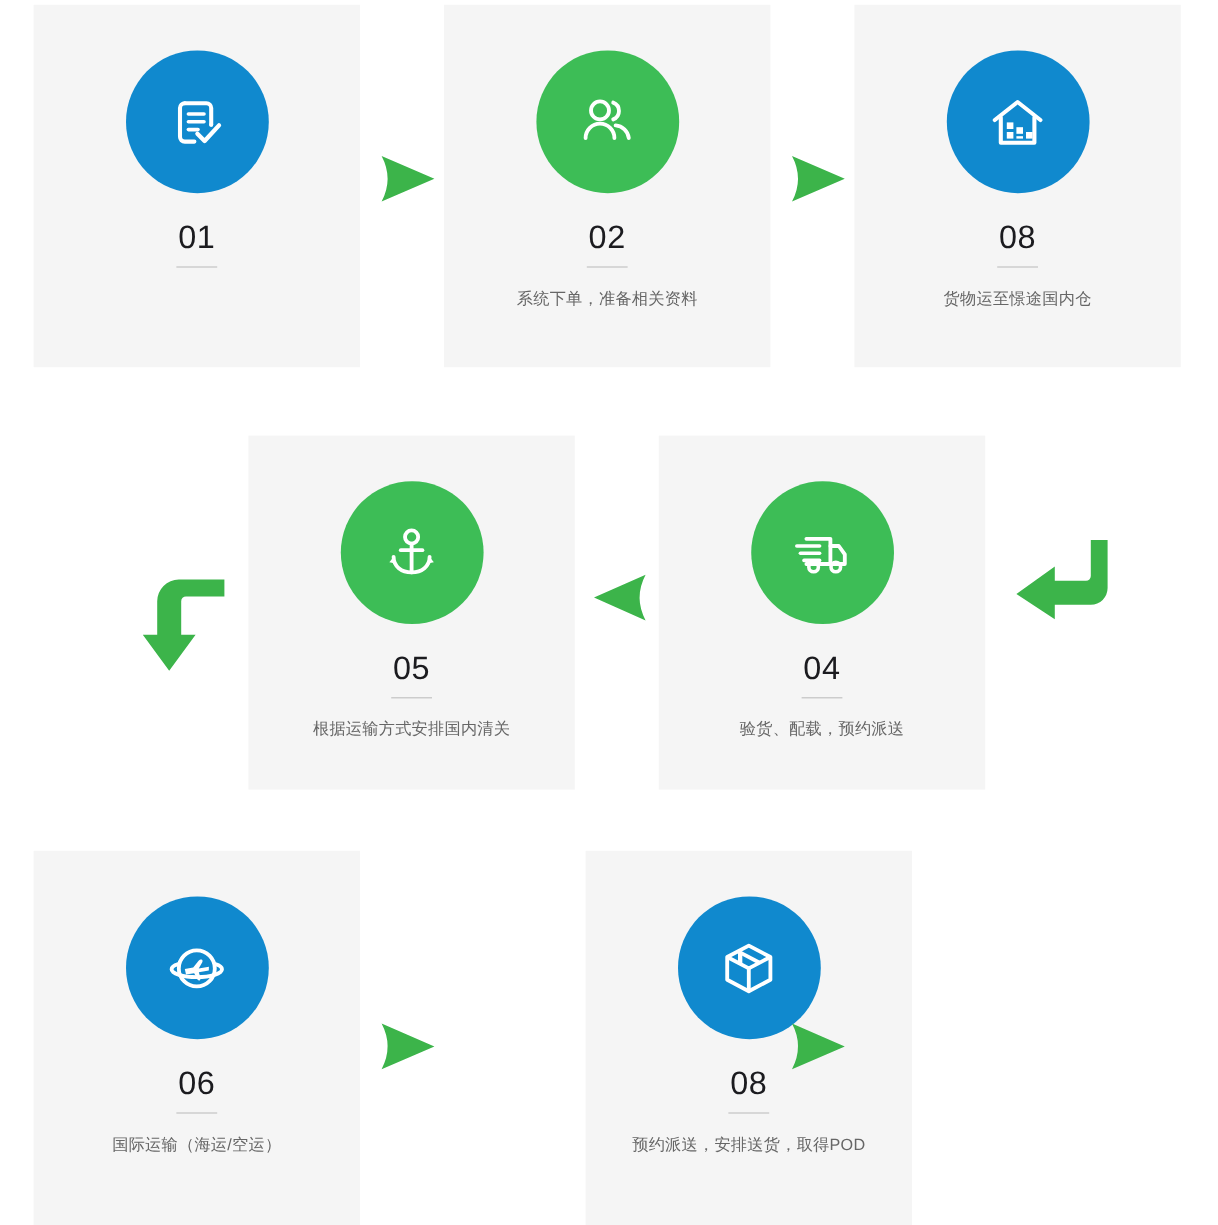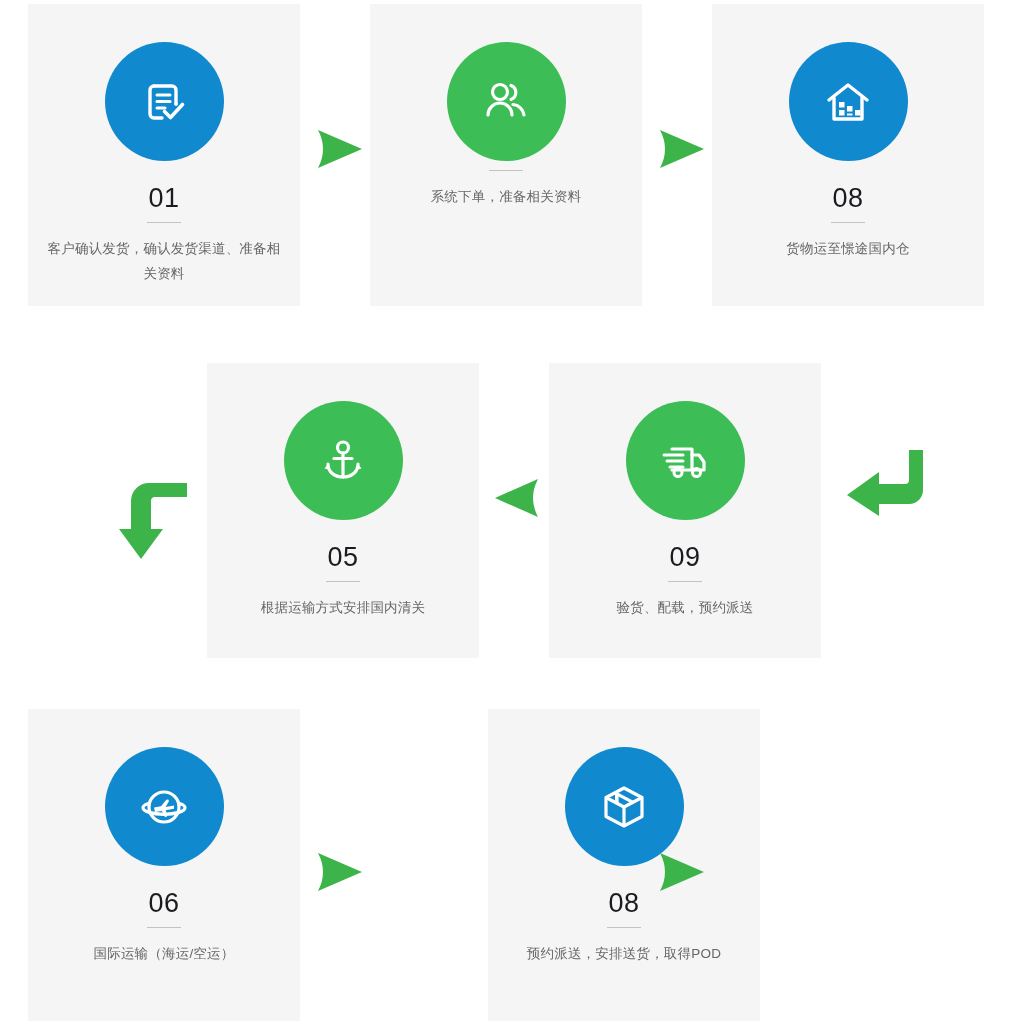--- a/index.html
+++ b/index.html
@@ -108,36 +108,36 @@
             <path d="M40 30v0M18 12a4 4 0 0 0-4 4v24a4 4 0 0 0 4 4h8" fill="none" stroke="#fff" stroke-width="3.4" stroke-linecap="round"></path>
             <line x1="21" y1="21" x2="34" y2="21" stroke="#fff" stroke-width="3" stroke-linecap="round"></line>
             <line x1="21" y1="27.5" x2="34" y2="27.5" stroke="#fff" stroke-width="3" stroke-linecap="round"></line>
             <line x1="21" y1="34" x2="29" y2="34" stroke="#fff" stroke-width="3" stroke-linecap="round"></line>
             <path d="M28.5 37.5l6 6 12-13" fill="none" stroke="#fff" stroke-width="3.6" stroke-linecap="round" stroke-linejoin="round"></path>
           </svg>
         </span>
       </div>
       <div class="num">01</div>
       <div class="rule"></div>
-      <div class="cap">客户确认发货，确认发货渠道、准备相关资料</div>
     </div>
 
     <div class="gap-h"></div>
 
     <div class="card tall">
       <div class="circle" style="background:#3dbd56">
         <span>
           <svg width="58" height="58" viewBox="0 0 58 58">
             <circle cx="23" cy="19" r="7.5" fill="none" stroke="#fff" stroke-width="3.2"></circle>
             <path d="M11 42a12 12 0 0 1 24 0" fill="none" stroke="#fff" stroke-width="3.2" stroke-linecap="round"></path>
             <path d="M34 12.5a7.5 7.5 0 0 1 0 14" fill="none" stroke="#fff" stroke-width="3.2" stroke-linecap="round"></path>
             <path d="M36 31.5a12 12 0 0 1 11 10.5" fill="none" stroke="#fff" stroke-width="3.2" stroke-linecap="round"></path>
           </svg>
         </span>
       </div>
+      <div class="num">02</div>
       <div class="rule"></div>
       <div class="cap">系统下单，准备相关资料</div>
     </div>
 
     <div class="gap-h"></div>
 
     <div class="card tall">
       <div class="circle" style="background:#1089ce">
         <span>
           <svg width="56" height="56" viewBox="0 0 56 56">
@@ -186,21 +186,21 @@
             <path d="M16 17h20v21H16" fill="none" stroke="#fff" stroke-width="3.2" stroke-linecap="round" stroke-linejoin="round"></path>
             <path d="M36 23h7l5 7v8h-12" fill="none" stroke="#fff" stroke-width="3.2" stroke-linecap="round" stroke-linejoin="round"></path>
             <circle cx="22" cy="40.5" r="4" fill="none" stroke="#fff" stroke-width="3"></circle>
             <circle cx="40.5" cy="40.5" r="4" fill="none" stroke="#fff" stroke-width="3"></circle>
             <line x1="8" y1="23" x2="27" y2="23" stroke="#fff" stroke-width="3" stroke-linecap="round"></line>
             <line x1="11" y1="29" x2="27" y2="29" stroke="#fff" stroke-width="3" stroke-linecap="round"></line>
             <line x1="14" y1="35" x2="27" y2="35" stroke="#fff" stroke-width="3" stroke-linecap="round"></line>
           </svg>
         </span>
       </div>
-      <div class="num">09</div>
+      <div class="num">04</div>
       <div class="rule"></div>
       <div class="cap">验货、配载，预约派送</div>
     </div>
   </div>
 
   <div class="row row-3">
 
     <div class="card bot">
       <div class="circle" style="background:#1089ce">
         <span>

